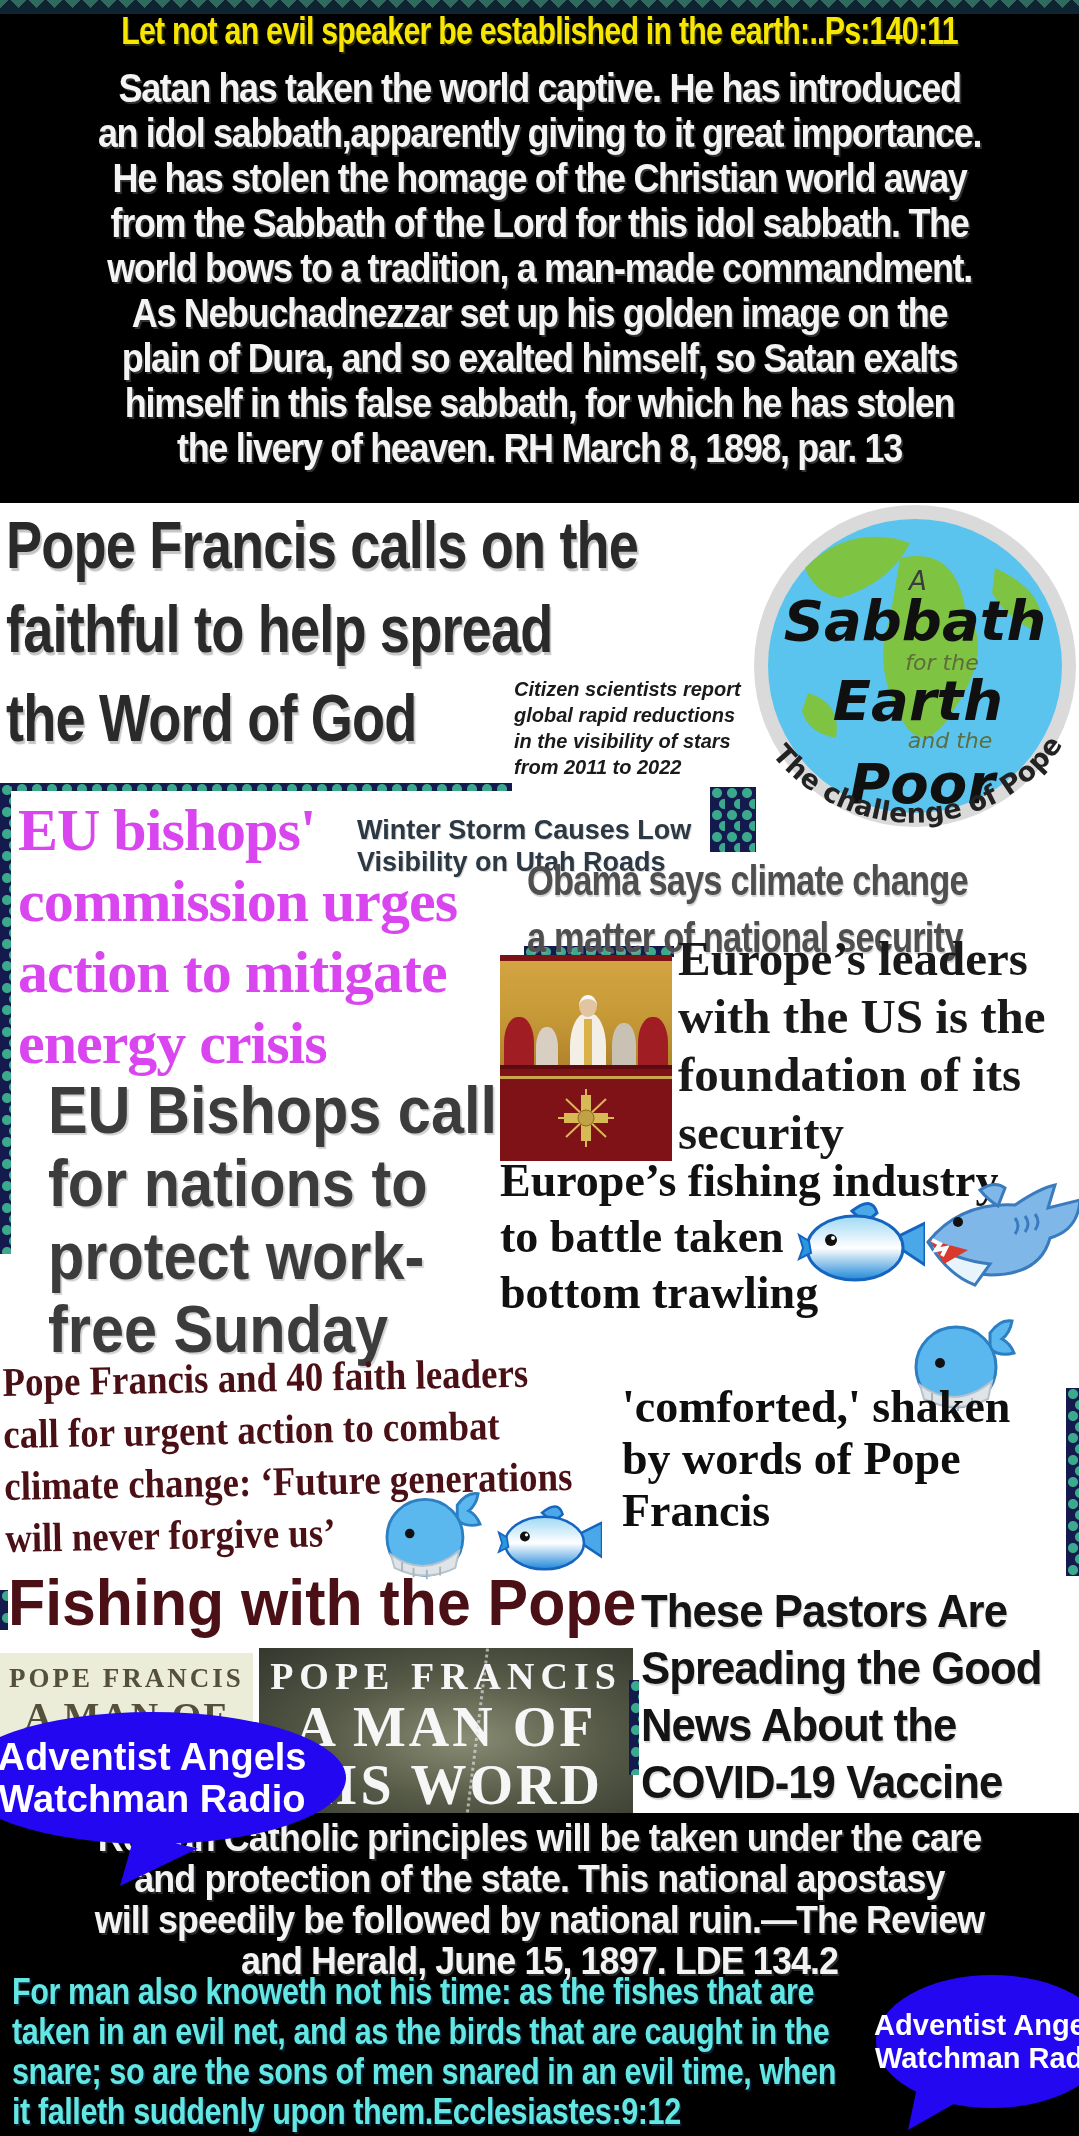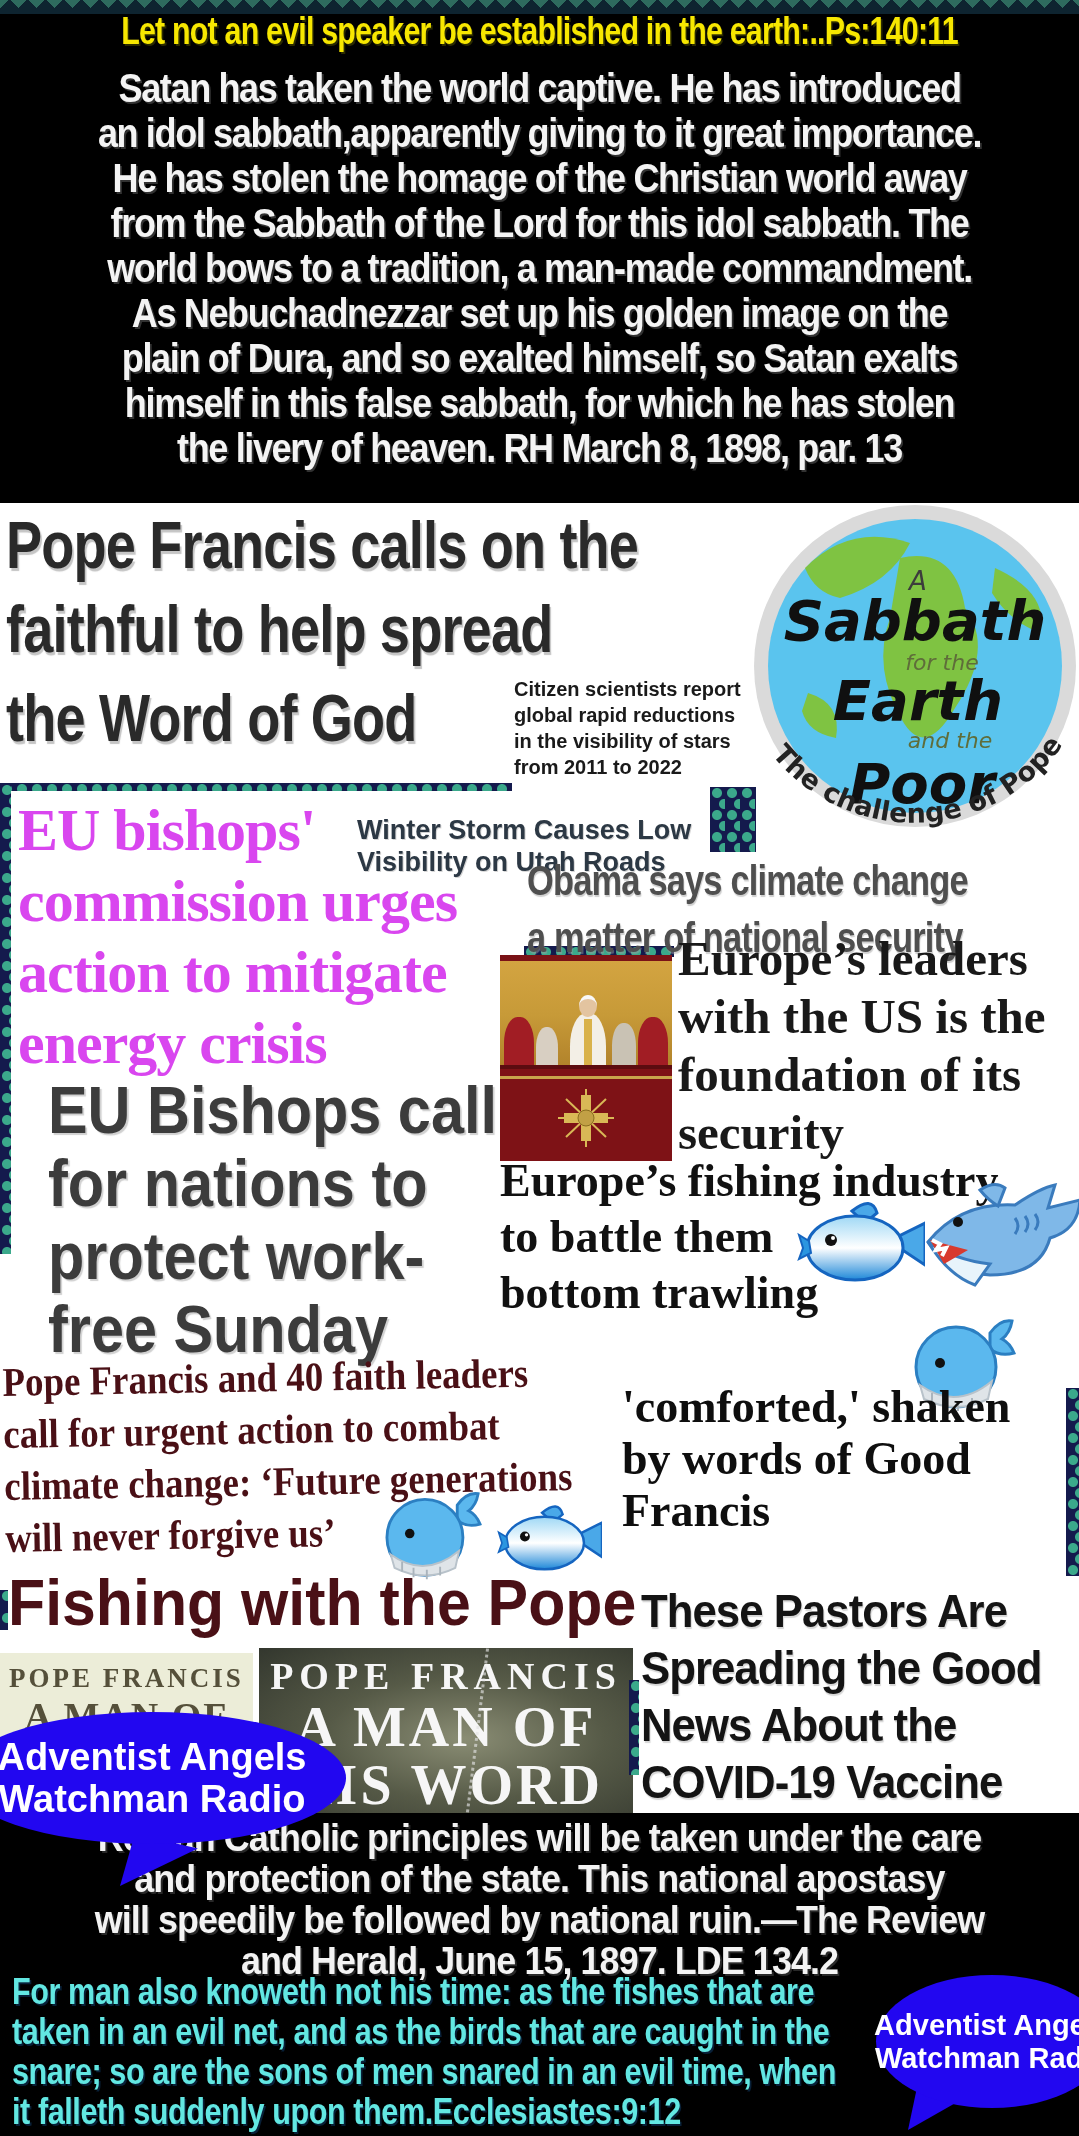--- a/index.html
+++ b/index.html
@@ -25,21 +25,21 @@
   .verse{left:0;top:10px;width:1079px;text-align:center;font-size:38px;font-weight:bold;
          color:#f7e700;transform:scaleX(.8);transform-origin:center top;letter-spacing:-1px;
          text-shadow:2px 2px 0 #2a2a00;}
   .satan{left:0;top:66px;width:1079px;color:#f4f4f4;font-weight:bold;font-size:40px;
          line-height:45px;text-align:center;transform:scaleX(.9);transform-origin:center top;
          letter-spacing:-1.5px;text-shadow:2px 2px 0 rgba(110,110,110,.45);}
 
   .pope-word{left:6px;font-size:66px;font-weight:bold;color:#2a2a2a;
              transform:scaleX(.82);transform-origin:left top;letter-spacing:-1px;
              text-shadow:2px 3px 1px rgba(140,140,140,.5);}
-  .citizen{left:514px;top:676px;font-size:20px;line-height:26px;font-weight:bold;color:#1a1a1a;}
+  .citizen{left:514px;top:676px;font-size:20px;line-height:26px;font-weight:bold;color:#1a1a1a;font-style:italic;}
   .winter{left:357px;top:777px;font-size:27px;line-height:32px;font-weight:bold;color:#2c3844;
           text-shadow:1px 1px 0 rgba(150,150,150,.4);margin-top:37px;}
   .obama{left:527px;top:852px;font-size:43px;line-height:57px;font-weight:bold;color:#4f4f4f;
          transform:scaleX(.8);transform-origin:left top;letter-spacing:-1px;
          text-shadow:1px 2px 1px rgba(160,160,160,.5);}
   .eu-comm{left:18px;top:795px;font-size:60px;line-height:71px;font-weight:bold;color:#d946ef;
            letter-spacing:-1px;}
   .alliance{left:678px;top:930px;font-size:49px;line-height:58px;font-weight:bold;color:#191919;}
   .sunday{left:48px;top:1074px;font-size:66px;line-height:73px;font-weight:bold;color:#3c3c3c;
           transform:scaleX(.9);transform-origin:left top;
@@ -204,21 +204,21 @@
 
   <div class="abs sunday">
     <div class="nowrap">EU Bishops call</div>
     <div class="nowrap">for nations to</div>
     <div class="nowrap">protect work-</div>
     <div class="nowrap">free Sunday</div>
   </div>
 
   <div class="abs fishing-ind serif">
     <div class="nowrap">Europe’s fishing industry</div>
-    <div class="nowrap">to battle them</div>
+    <div class="nowrap">to battle taken</div>
     <div class="nowrap">bottom trawling</div>
   </div>
 
   <svg class="abs" style="left:797px;top:1193px;" width="128" height="105" viewBox="0 0 128 105">
     <defs>
         <linearGradient id="fg" x1="0" y1="0" x2="0" y2="1">
       <stop offset="0" stop-color="#9fd8f5"></stop>
           <stop offset=".5" stop-color="#ffffff"></stop>
           <stop offset="1" stop-color="#1e88d8"></stop>
     </linearGradient>
@@ -251,21 +251,21 @@
 
   <div class="abs pope40 serif">
     <div class="nowrap">Pope Francis and 40 faith leaders</div>
     <div class="nowrap">call for urgent action to combat</div>
     <div class="nowrap">climate change: ‘Future generations</div>
     <div class="nowrap">will never forgive us’</div>
   </div>
 
   <div class="abs african serif">
     <div class="nowrap">'comforted,' shaken</div>
-    <div class="nowrap">by words of Good</div>
+    <div class="nowrap">by words of Pope</div>
     <div class="nowrap">Francis</div>
   </div>
 
   <svg class="abs" style="left:383px;top:1488px;" width="100" height="95" viewBox="0 0 105 100">
     <path d="M78 18 Q88 4 100 6 Q98 18 90 24 Q98 28 102 38 Q88 42 78 34 Z" fill="#5bb8ee" stroke="#2b7fc2" stroke-width="3"></path>
     <circle cx="44" cy="52" r="40" fill="#5bb8ee" stroke="#2b7fc2" stroke-width="3"></circle>
     <path d="M8 70 Q44 96 80 66 L76 84 Q44 100 12 84 Z" fill="#dfe4e8" stroke="#b8c2ca" stroke-width="2"></path>
     <path d="M20 78 v10 M32 84 v10 M46 86 v10 M60 83 v9" stroke="#aab4bc" stroke-width="2"></path>
     <circle cx="28" cy="48" r="5" fill="#111"></circle>
   </svg>

